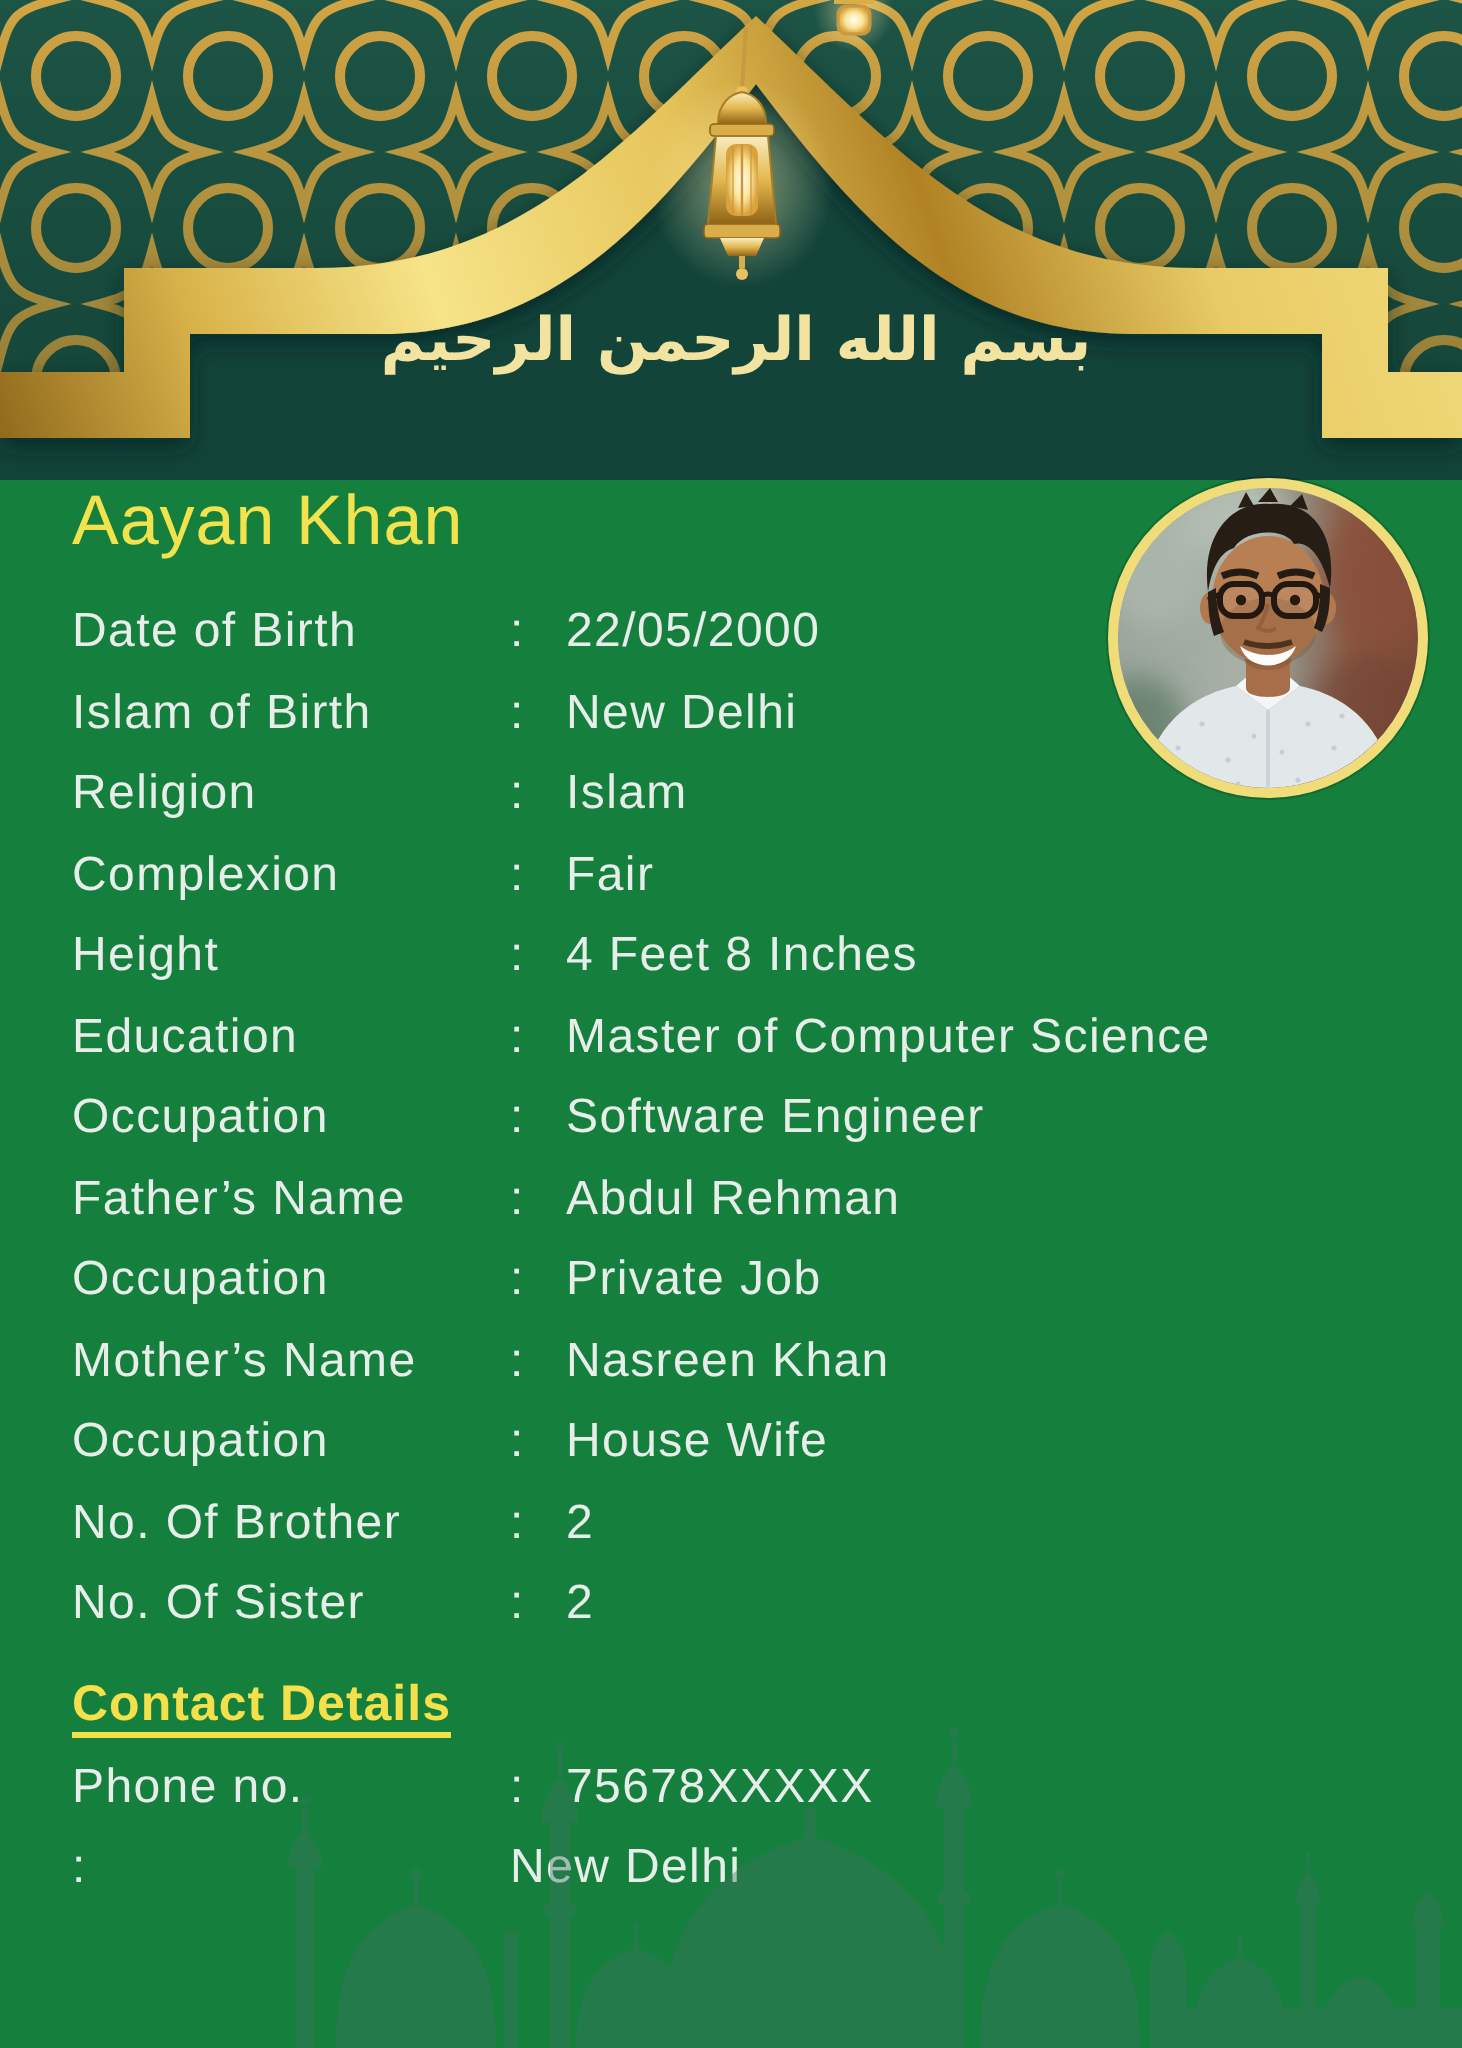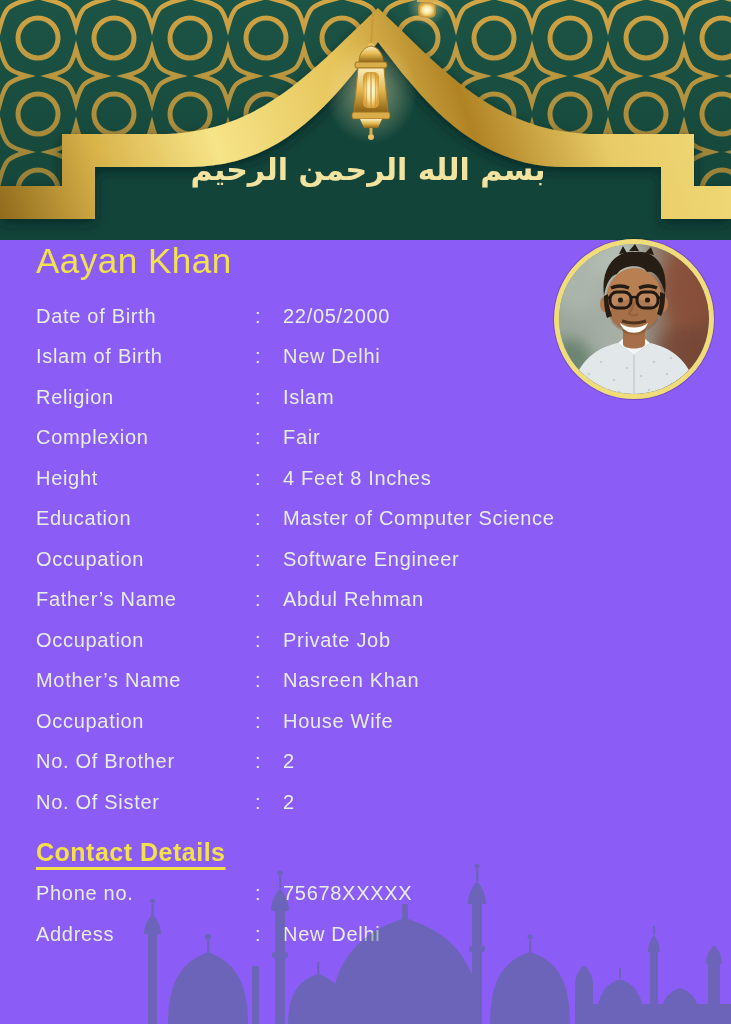--- a/index.html
+++ b/index.html
@@ -4,21 +4,21 @@
 <style>
   html,body{margin:0;padding:0;}
   body{
     width:731px;height:1024px;
     background:#0e3b32;
     font-family:"Liberation Sans", sans-serif;
     -webkit-font-smoothing:antialiased;
   }
   .page{
     position:relative;width:731px;height:1024px;
-    background:#8b5cf6;overflow:hidden;
+    background:#15803d;overflow:hidden;
   }
   .header-svg{position:absolute;top:0;left:0;display:block;}
   .mosque-svg{position:absolute;right:0;bottom:0;display:block;}
 
   .photo{
     position:absolute;left:554px;top:239px;
     width:150px;height:150px;
     border:5px solid #F0DC78;border-radius:50%;
     overflow:hidden;background:#9AA59C;
     box-shadow:0 0 0 1px rgba(0,0,0,.18);
@@ -27,21 +27,21 @@
 
   .content{position:absolute;left:36px;top:240px;width:508px;}
   .name{
     margin:0 0 14px 0;
     font-size:35px;line-height:42px;font-weight:normal;
     color:#F2E34E;letter-spacing:.5px;
   }
   .row{
     display:grid;grid-template-columns:219px 28px 1fr;
     align-items:center;height:40.5px;
-    font-size:20px;color:#E7EEE9;letter-spacing:.7px;
+    font-size:24px;color:#E7EEE9;letter-spacing:.7px;
     white-space:nowrap;
   }
   .row .sep{color:#E7EEE9;}
   .section-heading{
     margin:6px 0 6px 0;
     font-size:25px;line-height:31px;font-weight:bold;
     color:#F3E04A;letter-spacing:.5px;
     text-decoration:underline;
     text-underline-offset:6px;
     text-decoration-thickness:2.5px;
@@ -279,21 +279,20 @@
 
     <h2 class="section-heading contact">Contact Details</h2>
 
     <section>
       <div class="row">
         <span class="lbl">Phone no.</span>
         <span class="sep">:</span>
         <span class="val">75678XXXXX</span>
       </div>
       <div class="row">
-        <span class="lbl">Address</span>
         <span class="sep">:</span>
         <span class="val">New Delhi</span>
       </div>
     </section>
   </main>
 
   <svg class="mosque-svg" width="611" height="170" viewBox="0 0 611 170">
     <g fill="#3F7260" opacity="0.40">
       <rect x="28" y="78" width="9" height="92"></rect>
       <path d="M24,80 C24,70 30,63 32.5,60 C35,63 41,70 41,80 Z"></path>

